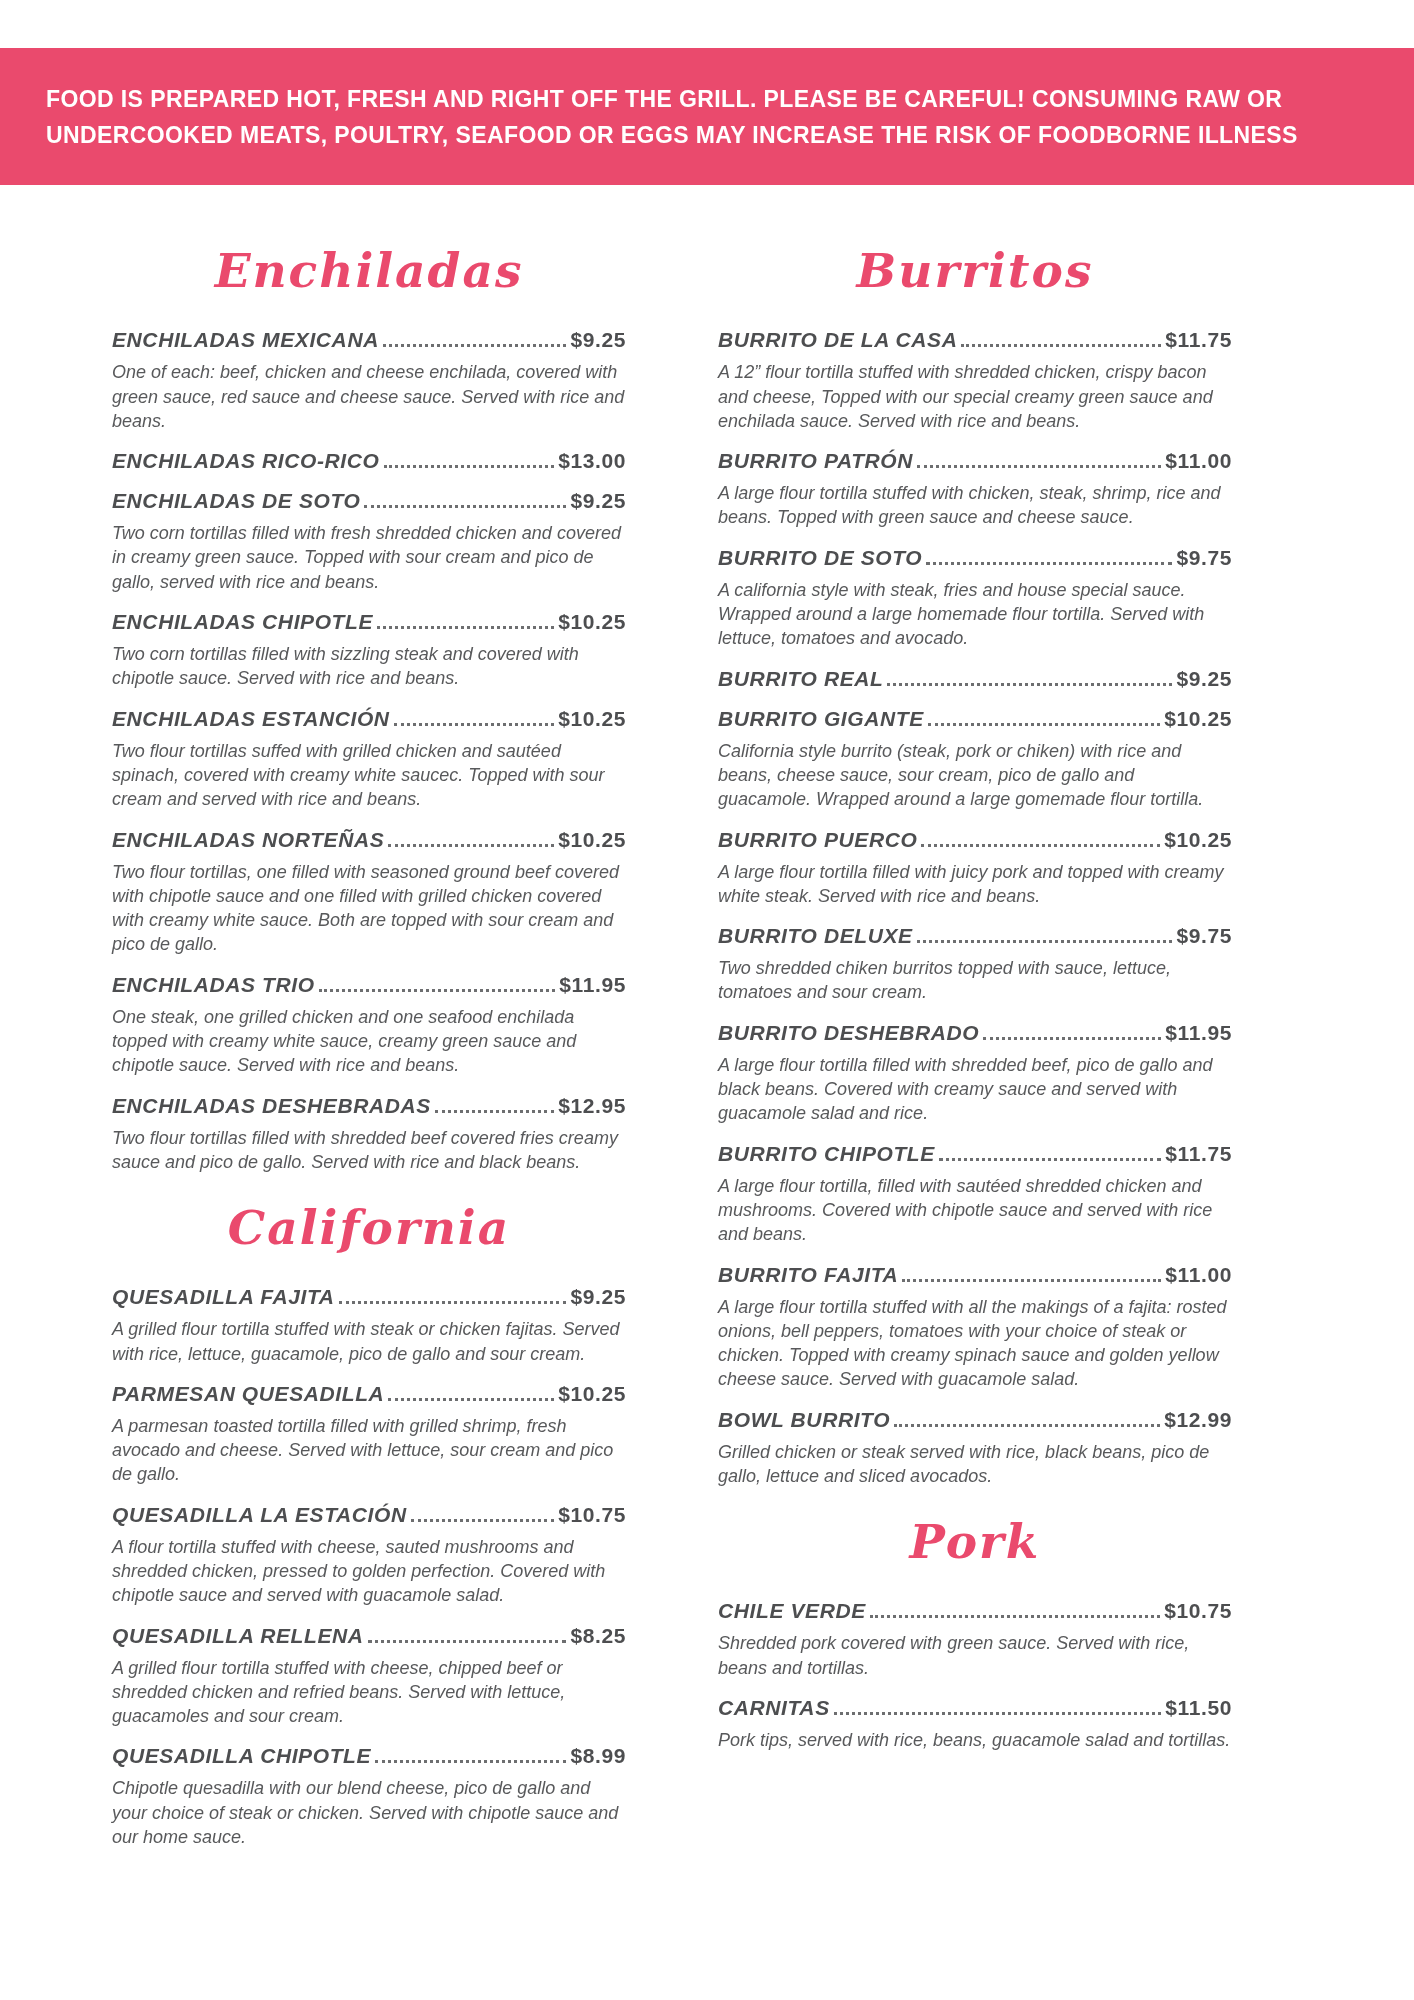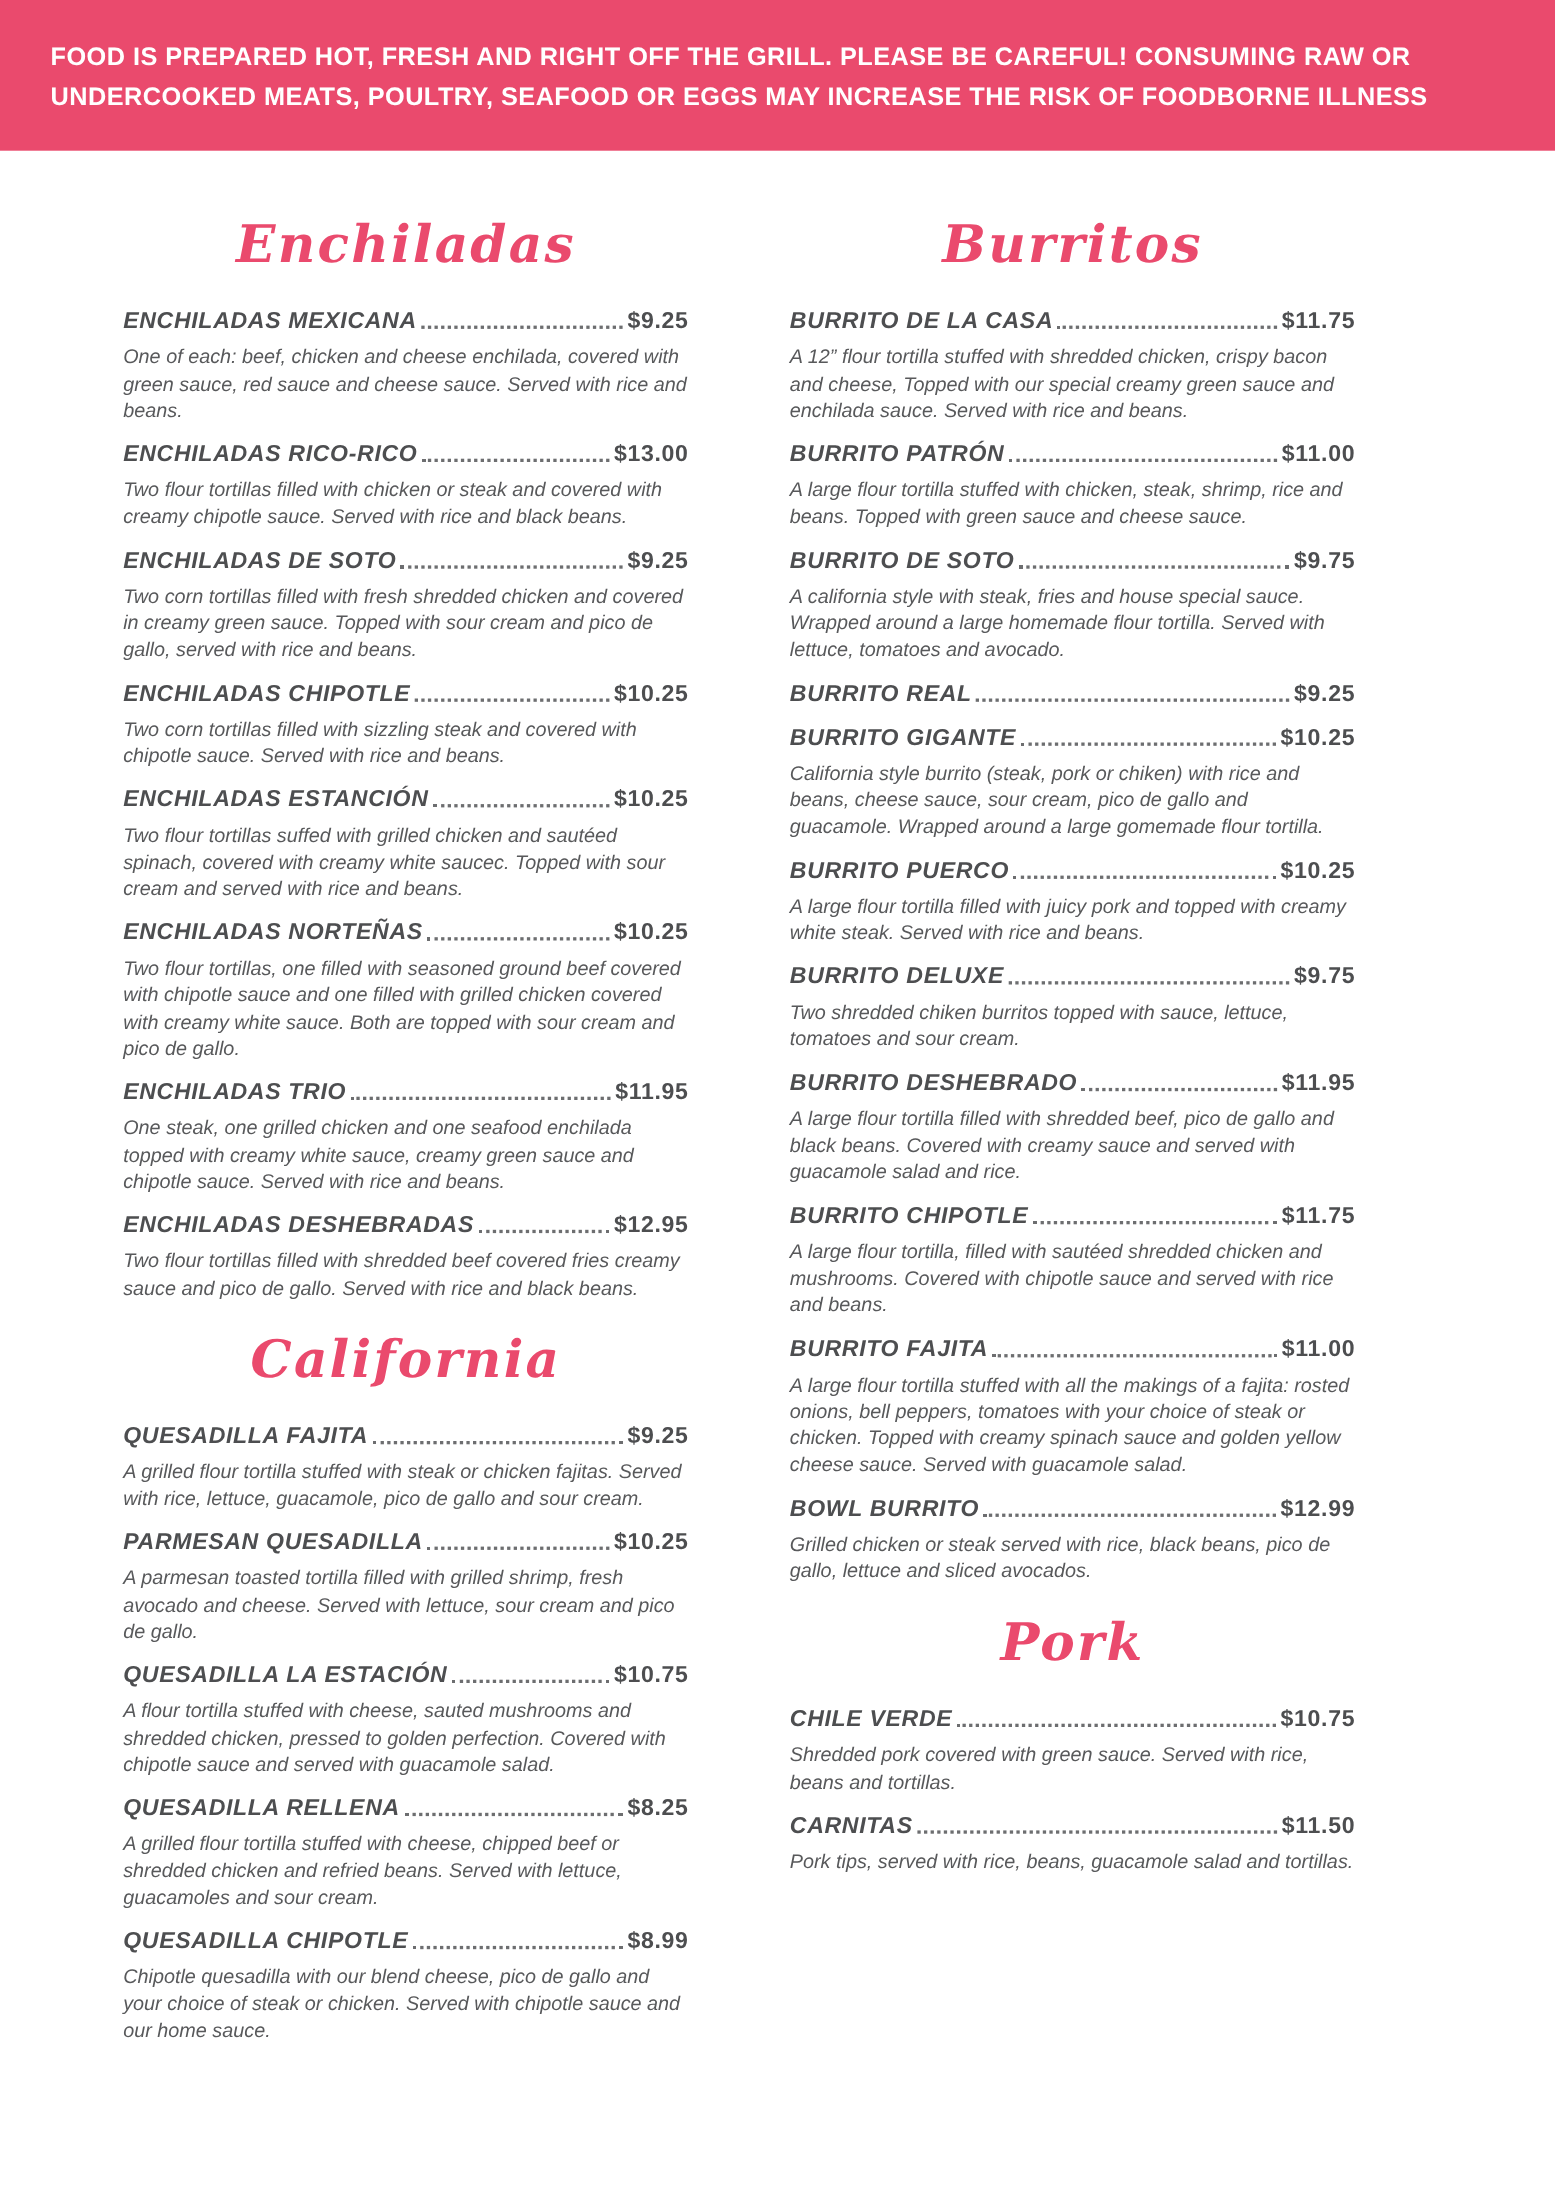--- a/index.html
+++ b/index.html
@@ -4,20 +4,21 @@
 <style>
   * { margin: 0; padding: 0; box-sizing: border-box; }
   html, body { background: #ffffff; }
   .page {
     width: 1414px;
     height: 1901px;
     background: #ffffff;
     overflow: hidden;
     font-family: "Liberation Sans", sans-serif;
     position: relative;
+    margin-top: 48px;
   }
   .banner {
     background: var(--accent, #ea4a6d);
     color: #ffffff;
     padding: 34px 46px 32px 46px;
   }
   .banner-line {
     font-weight: bold;
     font-size: 23px;
     letter-spacing: 0.4px;
@@ -88,21 +89,20 @@
               <span class="item-price">$9.25</span>
             </div>
             <p class="item-desc">One of each: beef, chicken and cheese enchilada, covered with green sauce, red sauce and cheese sauce. Served with rice and beans.</p>
           </div>
           <div class="item">
             <div class="item-row">
               <span class="item-name">ENCHILADAS RICO-RICO</span>
               <span class="dots"></span>
               <span class="item-price">$13.00</span>
             </div>
-            <p class="item-desc">Two flour tortillas filled with chicken or steak and covered with creamy chipotle sauce. Served with rice and black beans.</p>
           </div>
           <div class="item">
             <div class="item-row">
               <span class="item-name">ENCHILADAS DE SOTO</span>
               <span class="dots"></span>
               <span class="item-price">$9.25</span>
             </div>
             <p class="item-desc">Two corn tortillas filled with fresh shredded chicken and covered in creamy green sauce. Topped with sour cream and pico de gallo, served with rice and beans.</p>
           </div>
           <div class="item">

